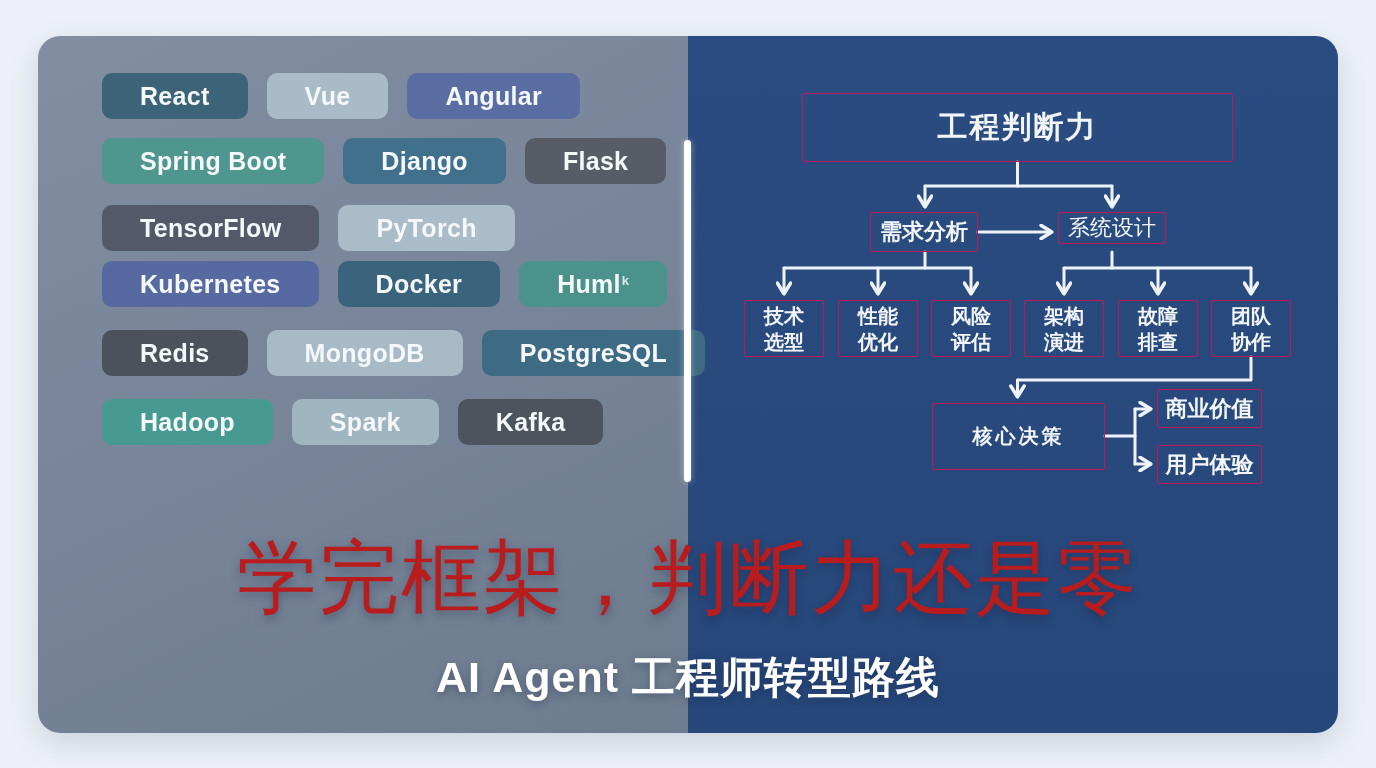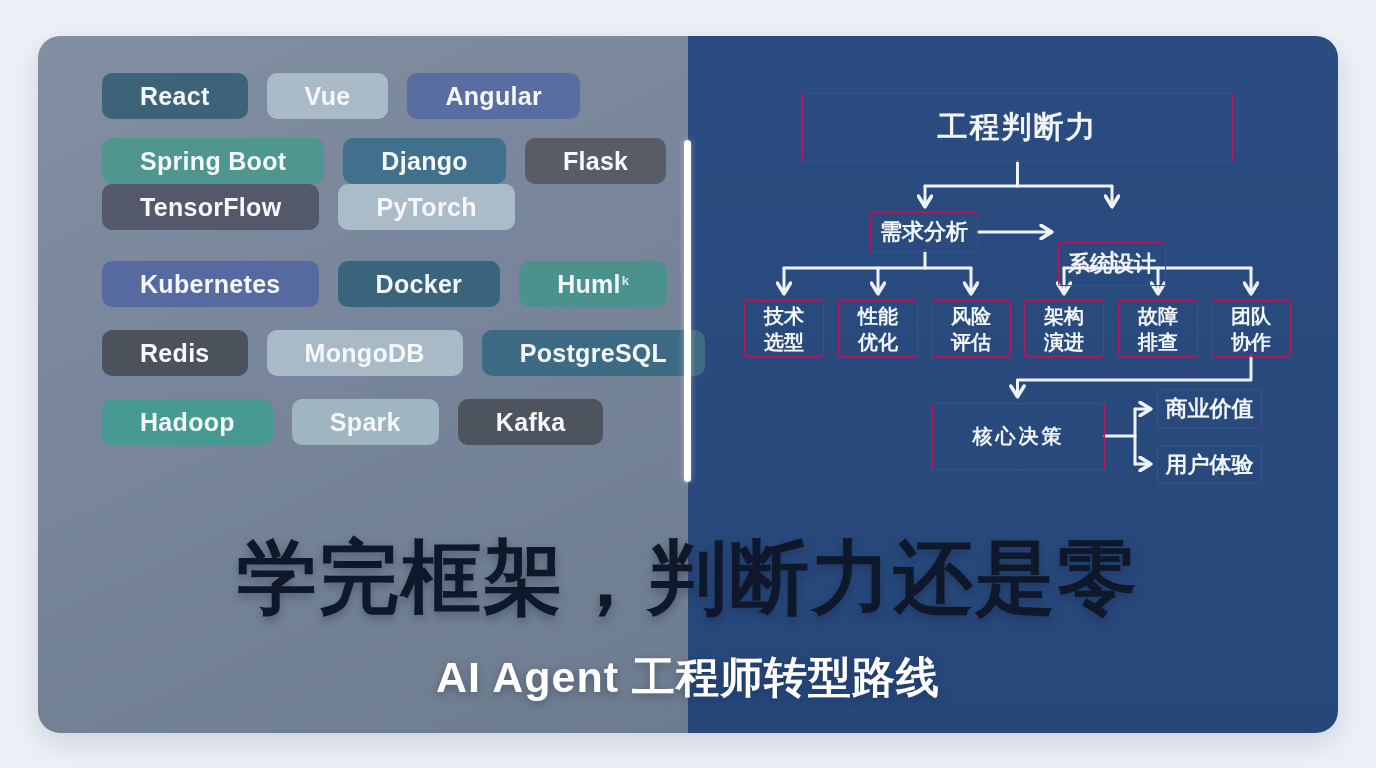--- a/index.html
+++ b/index.html
@@ -38,21 +38,21 @@
   }
   
   .tag-row {
     position: absolute;
     left: 64px;
     display: flex;
     gap: 19px;
   }
   .row-0 { top: 37px; }
   .row-1 { top: 102px; }
-  .row-2 { top: 148px; }
+  .row-2 { top: 169px; }
   .row-3 { top: 225px; }
   .row-4 { top: 294px; }
   .row-5 { top: 363px; }
   .tag {
     height: 46px;
     display: inline-flex;
     align-items: center;
     justify-content: center;
     padding: 0 38px;
     border-radius: 10px;
@@ -80,34 +80,34 @@
     border: 1px solid #be185d;
     border-radius: 2px;
     color: #f2f6fb;
     display: flex;
     align-items: center;
     justify-content: center;
     text-align: center;
   }
   .fb-root   { left: 764px; top:  57px; width: 431px; height: 69px; font-size: 30px; font-weight: 600; letter-spacing: 2px; }
   .fb-l2a    { left: 832px; top: 176px; width: 108px; height: 40px; font-size: 22px; font-weight: 600; }
-  .fb-l2b    { left:1020px; top: 176px; width: 108px; height: 44px; font-size: 22px; font-weight: 700; margin-top: 30px; }
+  .fb-l2b    { left:1020px; top: 176px; width: 108px; height: 32px; font-size: 22px; font-weight: 400; }
   .fb-l3     { top: 264px; width: 80px; height: 57px; font-size: 20px; font-weight: 600; line-height: 1.3; padding: 2px 12px; }
   .fb-l3-0 { left:  706px; } .fb-l3-1 { left:  800px; } .fb-l3-2 { left:  893px; }
   .fb-l3-3 { left:  986px; } .fb-l3-4 { left: 1080px; } .fb-l3-5 { left: 1173px; }
   .fb-decision { left: 894px; top: 367px; width: 173px; height: 67px; font-size: 20px; font-weight: 600; letter-spacing: 3px; }
   .fb-out    { left: 1119px; width: 105px; height: 39px; font-size: 22px; font-weight: 600; }
   .fb-out-0 { top: 353px; } .fb-out-1 { top: 409px; }
   
   .headline {
     position: absolute; left: 0; top: 498px;
     width: 100%;
     text-align: center;
-    color: #0f172a;
-    font-weight: 700;
+    color: #b91c1c;
+    font-weight: 400;
     font-size: 80px;
     line-height: 1.1;
     letter-spacing: 2px;
     text-shadow: 0 4px 10px rgba(15,30,60,0.35);
     white-space: nowrap;
   }
   .subheadline {
     position: absolute; left: 0; top: 613px;
     width: 100%;
     text-align: center;

